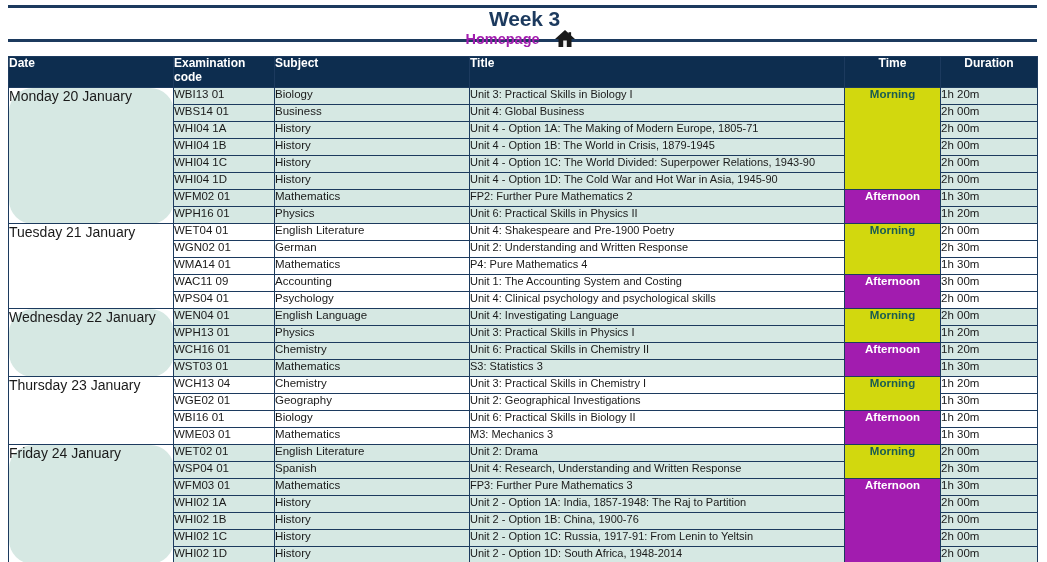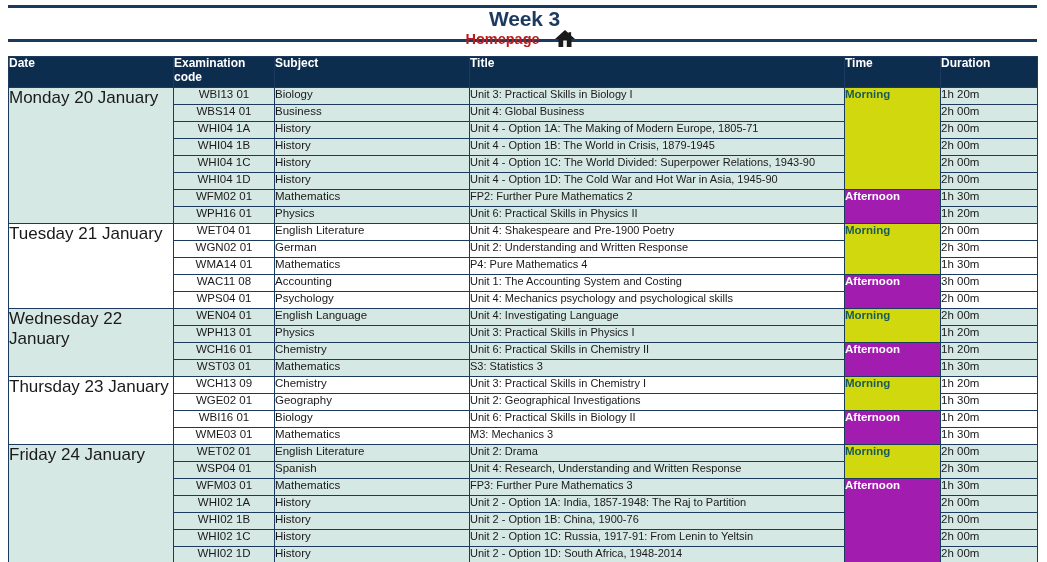--- a/index.html
+++ b/index.html
@@ -38,21 +38,21 @@
   }
   .home-group {
     display: flex;
     align-items: center;
     gap: 14px;
     padding-right: 4px;
   }
   .home-link {
     font-size: 14.5px;
     font-weight: bold;
-    color: #b91c1c;
+    color: #a21caf;
     text-decoration: none;
     cursor: pointer;
   }
   .house-icon {
     display: block;
     width: 22px;
     height: 19px;
   }
 
   
@@ -79,54 +79,56 @@
     font-weight: bold;
     text-align: left;
     padding: 4px 5px 5px 5px;
     height: 30px;
     vertical-align: top;
     line-height: 1.15;
     border-color: #0d2d4f;
   }
   thead th.c-time,
   thead th.c-dur {
-    text-align: left;
+    text-align: center;
   }
 
   
   col.c-date { width: 165px; }
   col.c-code { width: 101px; }
   col.c-subj { width: 195px; }
   col.c-title { width: 375px; }
   col.c-time { width: 96px; }
   col.c-dur { width: 97px; }
 
   td.date-cell {
-    font-size: 17px;
+    font-size: 14px;
     padding: 2px 3px 3px 4px;
     line-height: 1.15;
     border-right-width: 2px;
+    border-radius: 24px;
   }
   td.code-cell {
-    text-align: center;
+    text-align: left;
     font-size: 11.5px;
     padding: 2px 2px 2px 2px;
     border-right-width: 2px;
   }
   td.subj-cell {
     font-size: 11.5px;
     padding: 2px 2px 2px 4px;
     border-right-width: 2px;
   }
   td.title-cell {
     font-size: 11px;
     padding: 2px 2px 2px 4px;
     border-right-width: 2px;
   }
   td.time-cell {
+    text-align: center;
     font-size: 11.5px;
     font-weight: bold;
     padding: 3px 2px 2px 2px;
     vertical-align: top;
     border-left: 2px solid #121212;
     border-right: 2px solid #121212;
     border-top: 2px solid #121212;
     border-bottom: 2px solid #121212;
   }
   td.dur-cell {
@@ -261,30 +263,30 @@
           <td class="title-cell">Unit 2: Understanding and Written Response</td>
           <td class="dur-cell">2h 30m</td>
         </tr>
         <tr class="plain">
           <td class="code-cell">WMA14 01</td>
           <td class="subj-cell">Mathematics</td>
           <td class="title-cell">P4: Pure Mathematics 4</td>
           <td class="dur-cell">1h 30m</td>
         </tr>
         <tr class="plain">
-          <td class="code-cell">WAC11 08</td>
+          <td class="code-cell">WAC11 09</td>
           <td class="subj-cell">Accounting</td>
           <td class="title-cell">Unit 1: The Accounting System and Costing</td>
           <td class="time-cell time-afternoon" rowspan="2">Afternoon</td>
           <td class="dur-cell">3h 00m</td>
         </tr>
         <tr class="plain">
           <td class="code-cell">WPS04 01</td>
           <td class="subj-cell">Psychology</td>
-          <td class="title-cell">Unit 4: Mechanics psychology and psychological skills</td>
+          <td class="title-cell">Unit 4: Clinical psychology and psychological skills</td>
           <td class="dur-cell">2h 00m</td>
         </tr>
         <tr class="shade">
           <td class="date-cell" rowspan="4">Wednesday 22 January</td>
           <td class="code-cell">WEN04 01</td>
           <td class="subj-cell">English Language</td>
           <td class="title-cell">Unit 4: Investigating Language</td>
           <td class="time-cell time-morning" rowspan="2">Morning</td>
           <td class="dur-cell">2h 00m</td>
         </tr>
@@ -302,21 +304,21 @@
           <td class="dur-cell">1h 20m</td>
         </tr>
         <tr class="shade">
           <td class="code-cell">WST03 01</td>
           <td class="subj-cell">Mathematics</td>
           <td class="title-cell">S3: Statistics 3</td>
           <td class="dur-cell">1h 30m</td>
         </tr>
         <tr class="plain">
           <td class="date-cell" rowspan="4">Thursday 23 January</td>
-          <td class="code-cell">WCH13 09</td>
+          <td class="code-cell">WCH13 04</td>
           <td class="subj-cell">Chemistry</td>
           <td class="title-cell">Unit 3: Practical Skills in Chemistry I</td>
           <td class="time-cell time-morning" rowspan="2">Morning</td>
           <td class="dur-cell">1h 20m</td>
         </tr>
         <tr class="plain">
           <td class="code-cell">WGE02 01</td>
           <td class="subj-cell">Geography</td>
           <td class="title-cell">Unit 2: Geographical Investigations</td>
           <td class="dur-cell">1h 30m</td>

